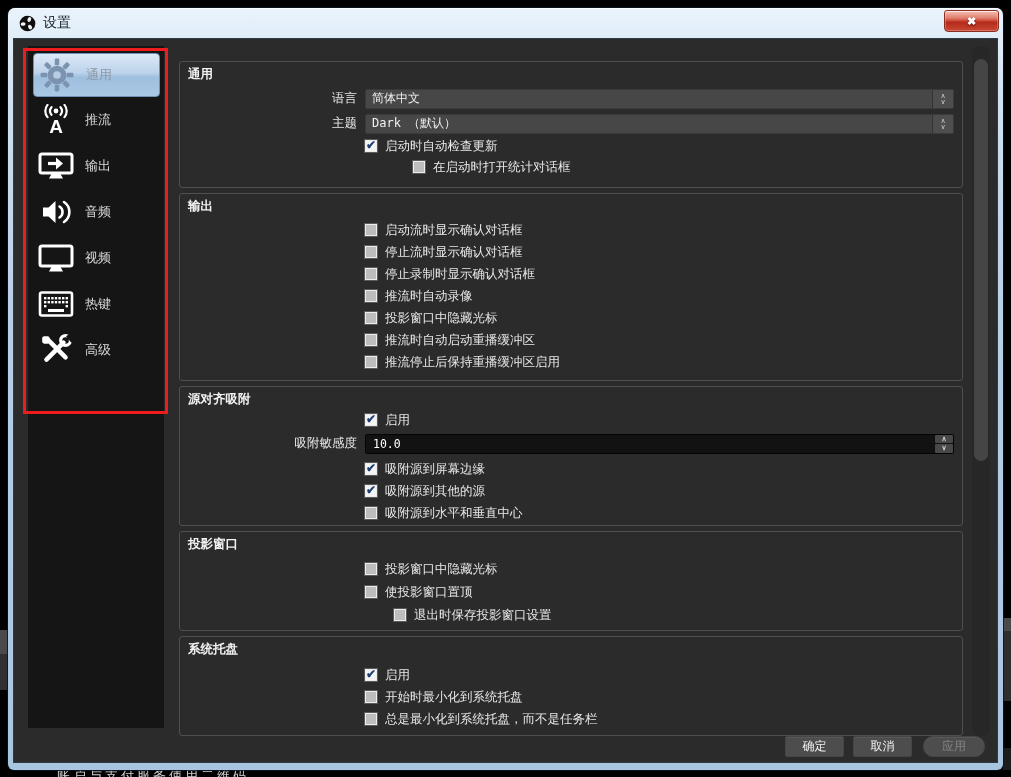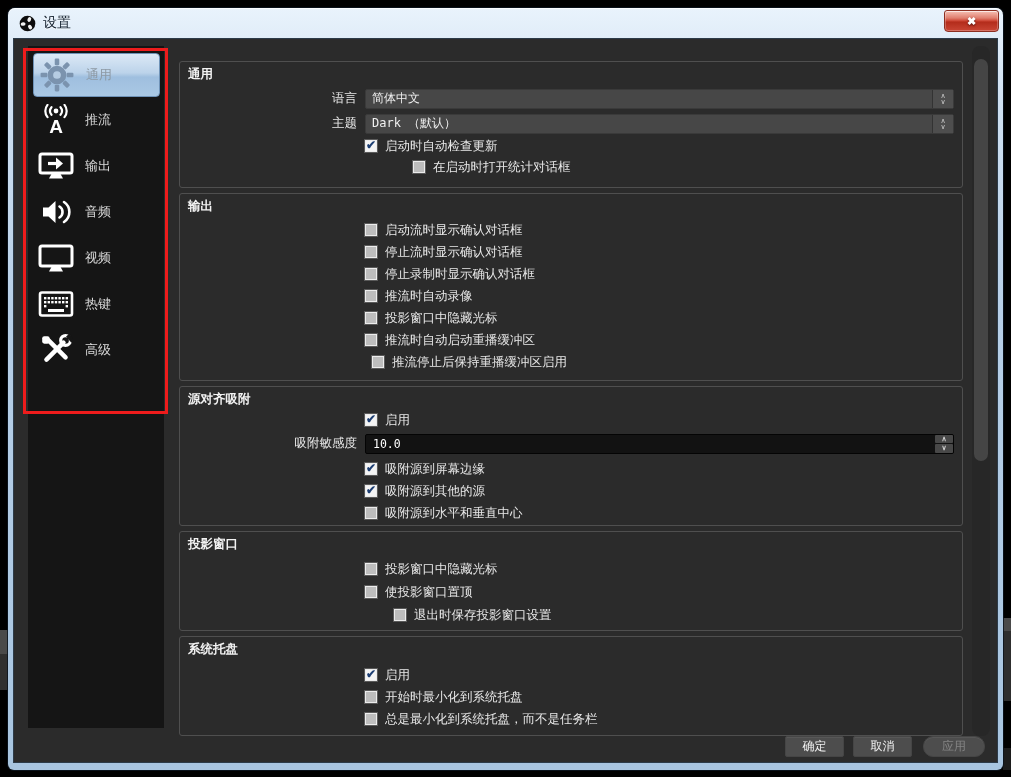--- a/index.html
+++ b/index.html
@@ -76,20 +76,23 @@
 </head>
 <body>
 
 <div class="screen">
 
   <div class="edge" style="left:0;top:630px;width:8px;height:24px;background:#4a4a4a;"></div>
   <div class="edge" style="left:0;top:654px;width:8px;height:36px;background:#303030;"></div>
   <div class="edge" style="left:1003px;top:618px;width:8px;height:13px;background:#4a4a4a;"></div>
   <div class="edge" style="left:1003px;top:631px;width:8px;height:70px;background:#2e2e2e;"></div>
   <div class="edge" style="left:1003px;top:748px;width:8px;height:22px;background:#1c1c1c;"></div>
+  <div class="clipped-text-wrap">
+    <span>账户与支付服务使用二维码</span>
+  </div>
 
   <div class="aero">
 
     <div class="titlebar">
       <span class="logo">
         <svg width="17" height="17" viewBox="0 0 20 20">
           <circle cx="10" cy="10" r="9.2" fill="#0d0d0d"></circle>
           <g fill="#f4f4f4">
             <ellipse cx="10" cy="4.8" rx="2.1" ry="2.9" transform="rotate(24 10 10)"></ellipse>
             <ellipse cx="10" cy="4.8" rx="2.1" ry="2.9" transform="rotate(144 10 10)"></ellipse>
@@ -277,21 +280,21 @@
           <span class="cb-label">推流时自动录像</span>
         </div>
         <div class="row cb-row" style="left:185px;top:115px;height:18px;">
           <span class="cb"></span>
           <span class="cb-label">投影窗口中隐藏光标</span>
         </div>
         <div class="row cb-row" style="left:185px;top:137px;height:18px;">
           <span class="cb"></span>
           <span class="cb-label">推流时自动启动重播缓冲区</span>
         </div>
-        <div class="row cb-row" style="left:192px;top:159px;height:18px;">
+        <div class="row cb-row" style="left:185px;top:159px;height:18px;">
           <span class="cb"></span>
           <span class="cb-label">推流停止后保持重播缓冲区启用</span>
         </div>
       </div>
 
       <div class="gbox" style="top:347px;height:138px;">
         <div class="gtitle">源对齐吸附</div>
         <div class="row cb-row" style="left:185px;top:24px;height:18px;">
           <span class="cb checked"></span>
           <span class="cb-label">启用</span>

